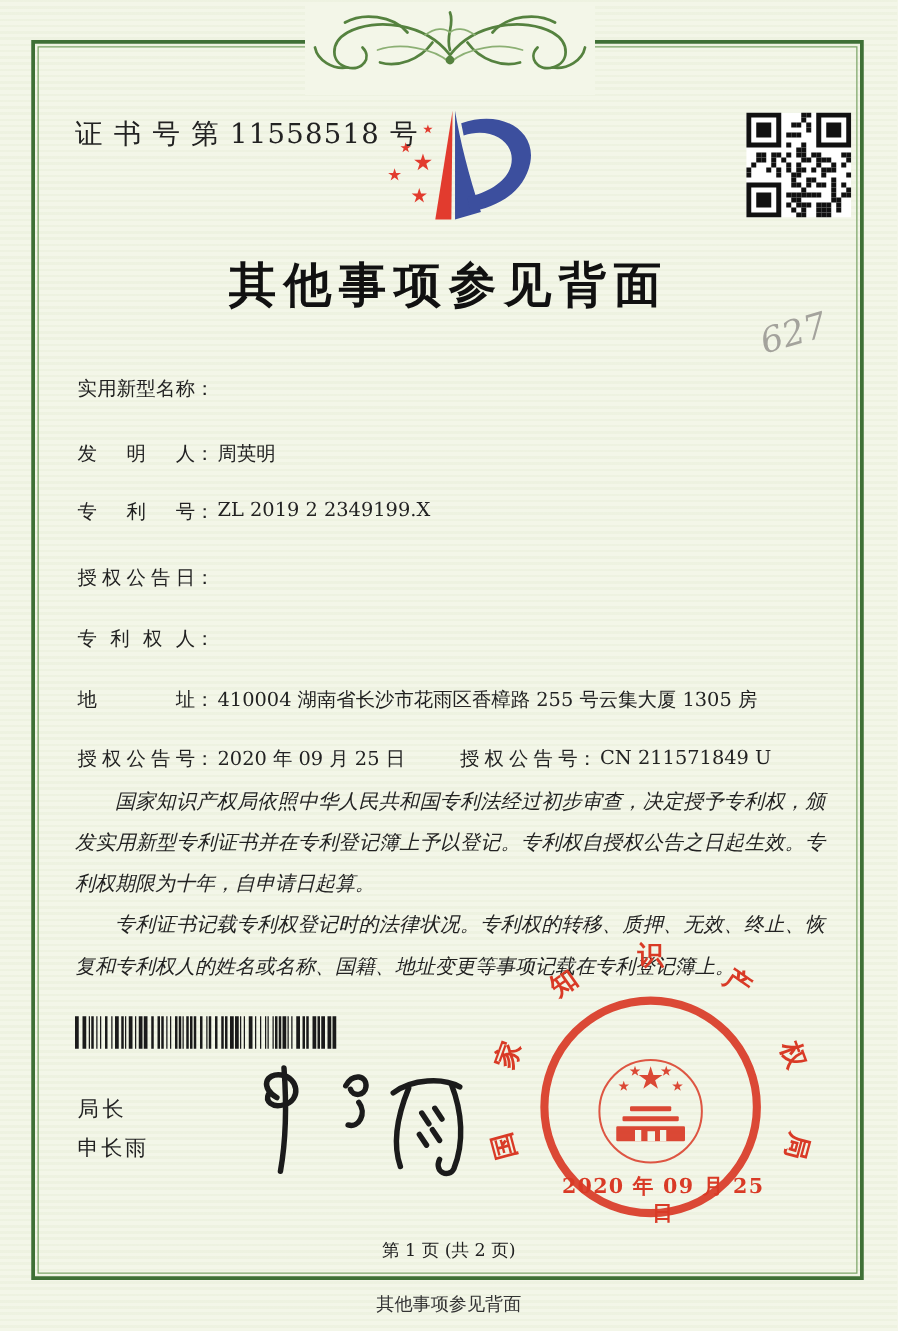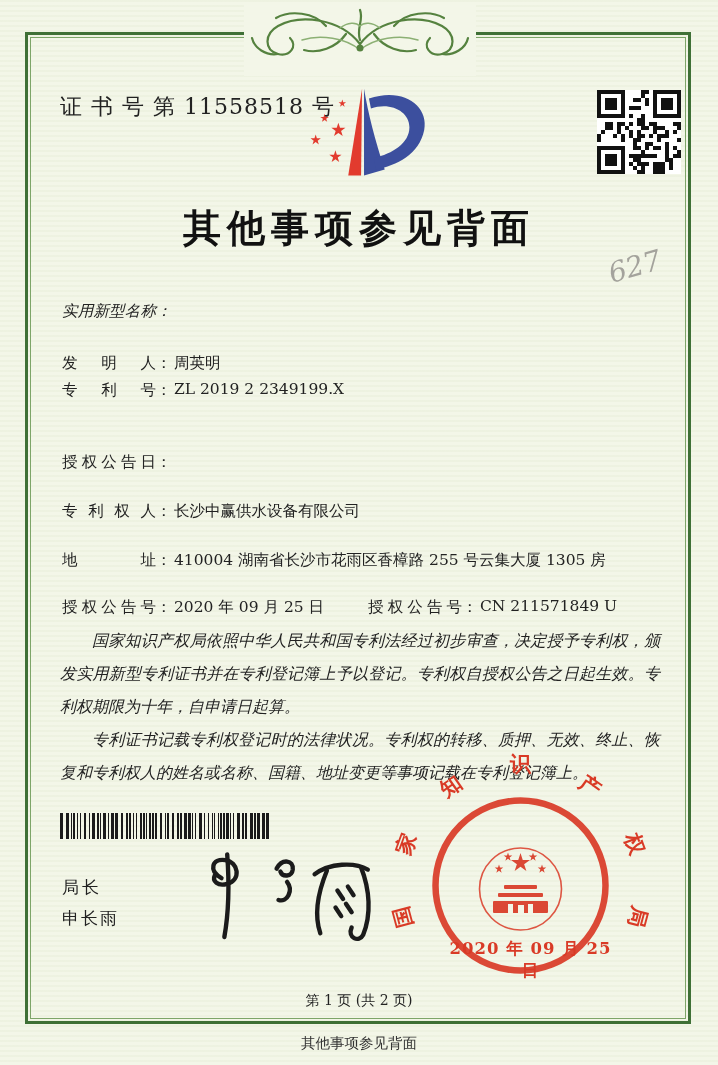--- a/index.html
+++ b/index.html
@@ -36,21 +36,21 @@
     font-size:38px;font-weight:bold;letter-spacing:6px;color:#111;z-index:4;
   }
   .pencil{
     position:absolute;left:608px;top:250px;font-size:28px;color:#979590;
     font-style:italic;transform:rotate(-16deg);opacity:.85;z-index:4;
   }
   .field-row{position:absolute;left:62px;display:flex;font-size:15.5px;color:#222;z-index:4;}
   .f-label{width:94px;text-align:justify;text-align-last:justify;display:inline-block;}
   .f-colon{width:16px;}
   .f-value{margin-left:2px;white-space:nowrap;}
-  .row1{top:301px;font-style:italic;} .row2{top:353px;} .row3{top:380px;} .row4{top:452px;}
+  .row1{top:301px;} .row2{top:353px;} .row3{top:399px;} .row4{top:452px;}
   .row5{top:501px;} .row6{top:550px;} .row7{top:597px;}
   .pair2{position:absolute;left:306px;top:0;display:flex;}
   .body-text{
     position:absolute;left:60px;top:624px;width:600px;z-index:4;
     font-size:16px;line-height:33px;color:#222;font-style:italic;
   }
   .body-text p{margin:0;text-indent:2em;text-align:justify;}
   .barcode{position:absolute;left:60px;top:813px;width:212px;height:26px;display:flex;z-index:4;}
   .barcode span{display:block;height:100%;}
   .officer-title{position:absolute;left:62px;top:876px;font-size:17px;letter-spacing:3px;color:#222;z-index:4;}
@@ -264,21 +264,20 @@
     <span class="f-colon">：</span>
   <span class="f-value">ZL 2019 2 2349199.X</span>
 </div>
 <div class="field-row row4">
   <span class="f-label">授权公告日</span>
     <span class="f-colon">：</span>
 </div>
 <div class="field-row row5">
   <span class="f-label">专利权人</span>
     <span class="f-colon">：</span>
-  <span class="f-value">长沙中赢供水设备有限公司</span>
 </div>
 <div class="field-row row6">
   <span class="f-label">地址</span>
     <span class="f-colon">：</span>
   <span class="f-value">410004 湖南省长沙市花雨区香樟路 255 号云集大厦 1305 房</span>
 </div>
 <div class="field-row row7">
   <span class="f-label">授权公告号</span>
     <span class="f-colon">：</span>
   <span class="f-value">2020 年 09 月 25 日</span>

